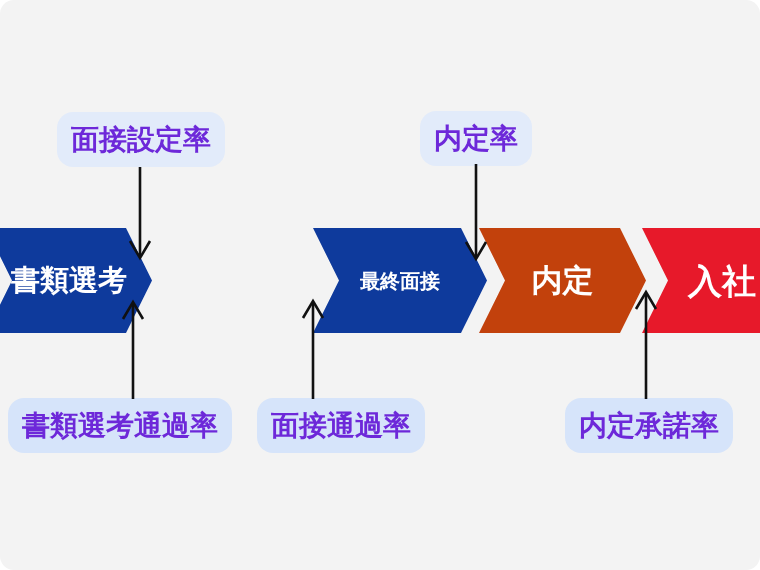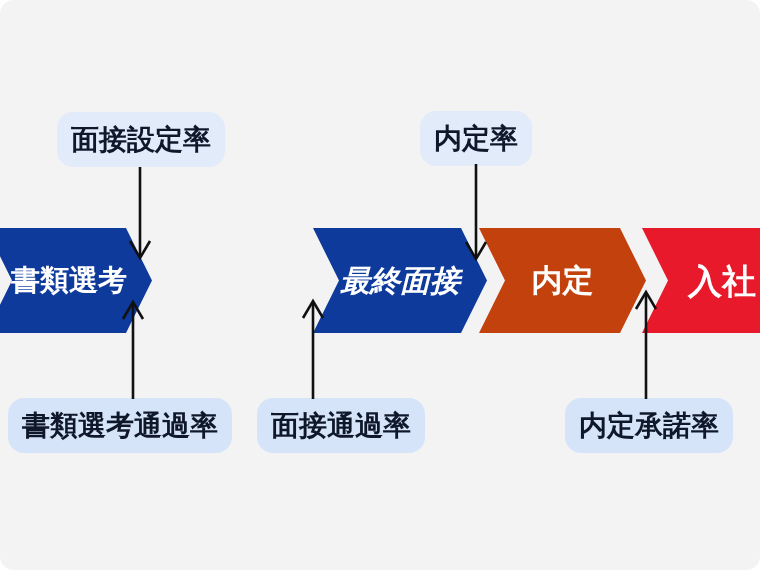--- a/index.html
+++ b/index.html
@@ -18,35 +18,35 @@
     display:flex;align-items:center;justify-content:center;
     color:#ffffff;font-weight:800;
     letter-spacing:0px;
     line-height:1;
     white-space:nowrap;
   }
   .chev-1{left:-14px;width:166px;font-size:29px;padding-right:10px;
     clip-path:polygon(0 0,140px 0,166px 50%,140px 100%,0 100%,26px 50%);}
   .chev-2{left:148px;width:169px;font-size:30px;
     clip-path:polygon(0 0,143px 0,169px 50%,143px 100%,0 100%,26px 50%);}
-  .chev-3{left:313px;width:174px;font-size:30px;
-    clip-path:polygon(0 0,148px 0,174px 50%,148px 100%,0 100%,26px 50%);font-style:italic;}
+  .chev-3{left:313px;width:174px;font-size:20px;
+    clip-path:polygon(0 0,148px 0,174px 50%,148px 100%,0 100%,26px 50%);}
   .chev-4{left:479px;width:167px;font-size:31px;padding-right:14px;
     clip-path:polygon(0 0,141px 0,167px 50%,141px 100%,0 100%,26px 50%);}
   .chev-5{left:642px;width:160px;font-size:34px;padding-right:34px;
     clip-path:polygon(0 0,134px 0,160px 50%,134px 100%,0 100%,26px 50%);}
   
   .note{
     position:absolute;
     height:55px;
     display:flex;align-items:center;
     padding:0 14px;
     border-radius:16px;
     font-size:28px;font-weight:800;
-    color:#0f172a;
+    color:#6d28d9;
     white-space:nowrap;
     line-height:1;
   }
   .note-1{left:57px;top:112px;}
   .note-2{left:420px;top:111px;}
   .note-3{left:8px;top:398px;}
   .note-4{left:257px;top:398px;text-align:right;}
   .note-5{left:565px;top:398px;}
   
   .arrows{position:absolute;left:0;top:0;width:760px;height:570px;pointer-events:none;}

